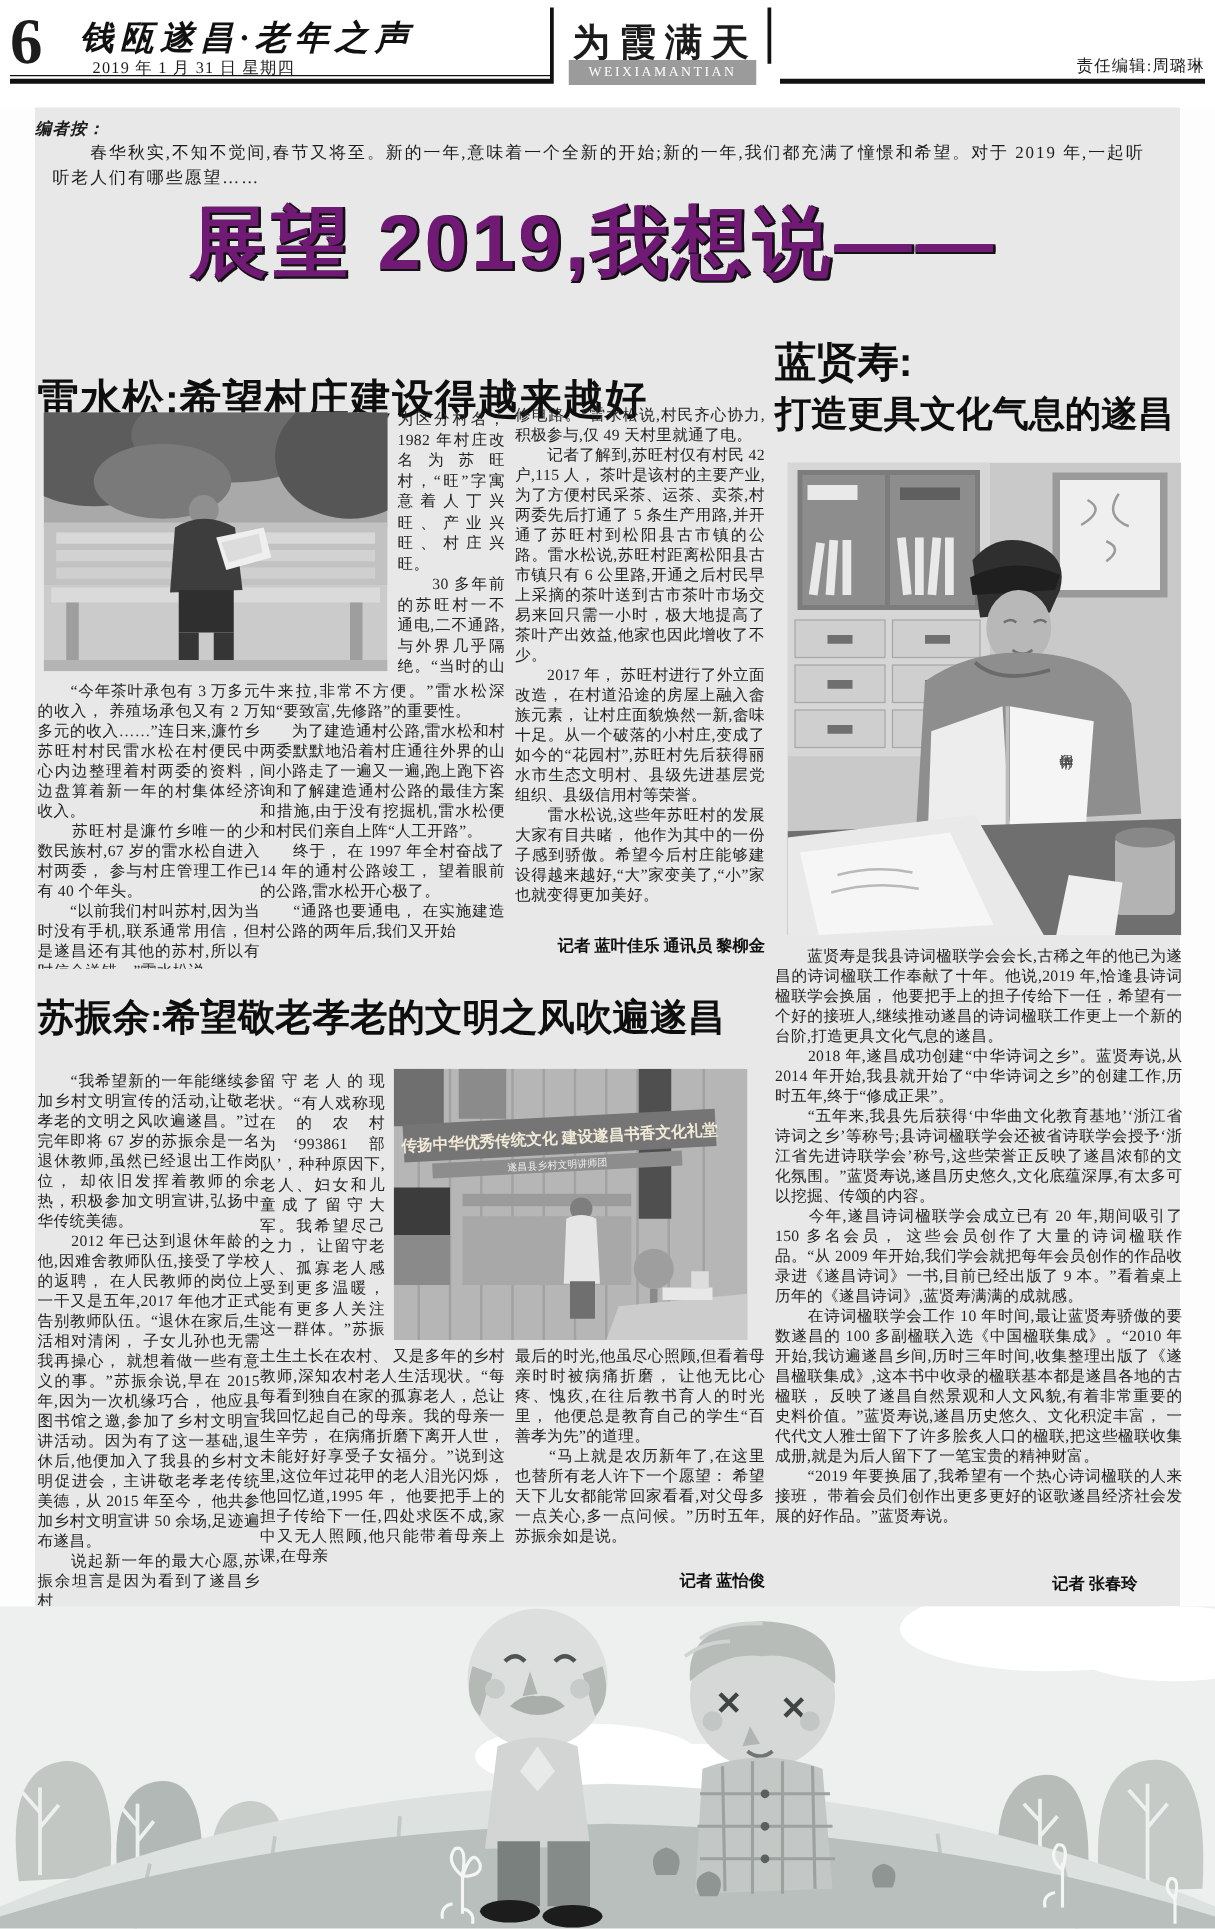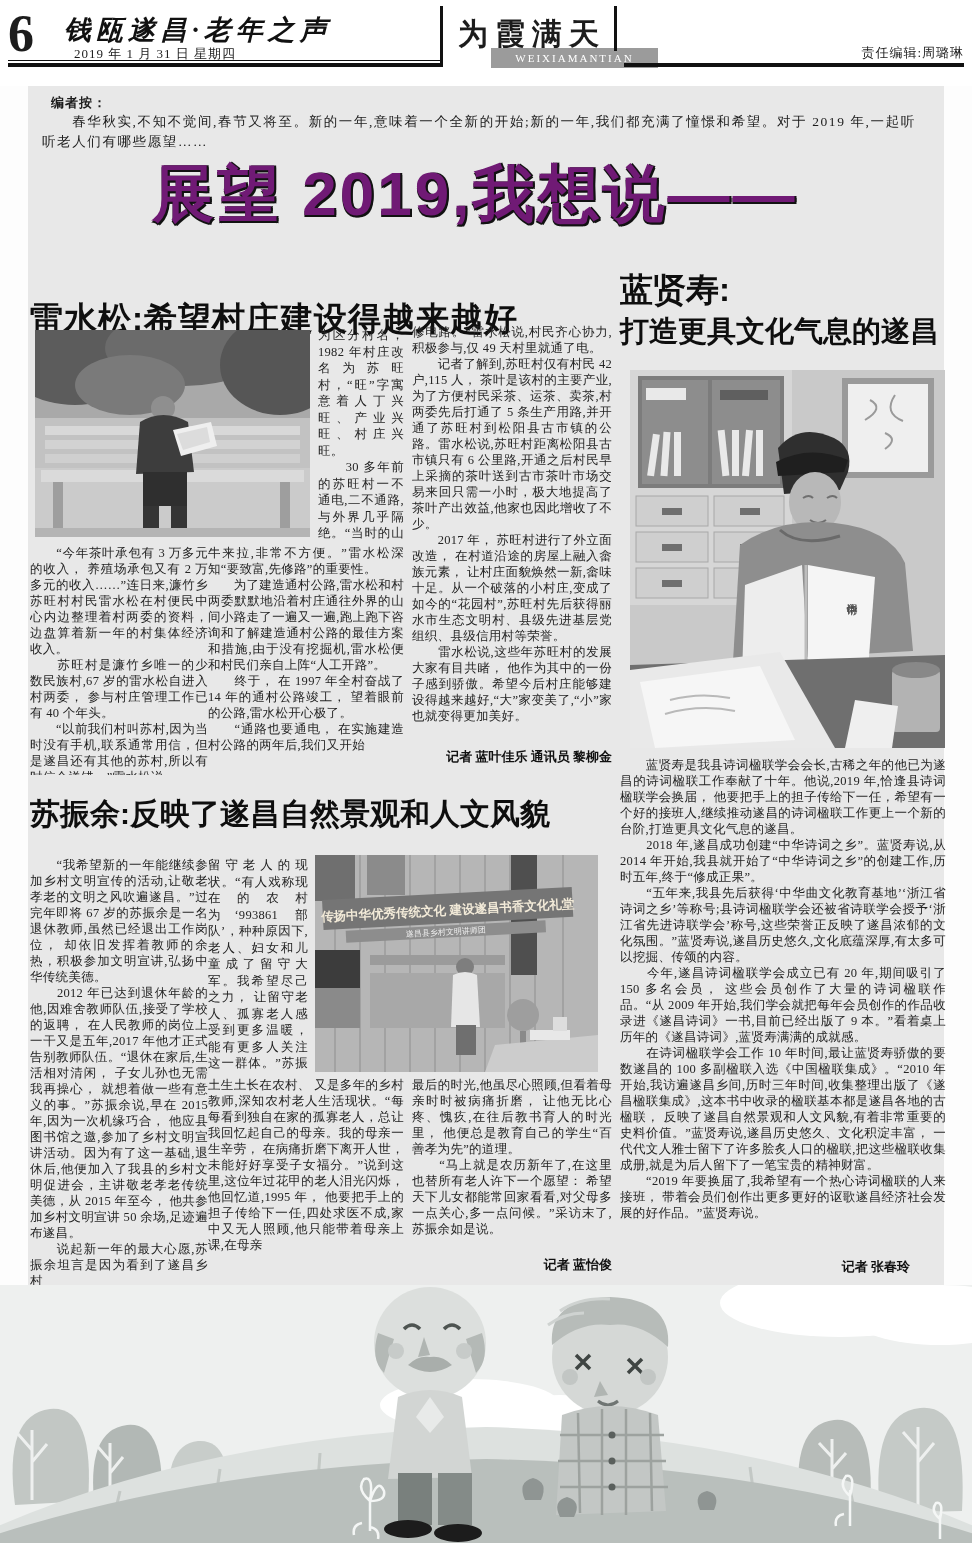--- a/index.html
+++ b/index.html
@@ -33,30 +33,30 @@
   <div class="abs" style="left:0;top:0;width:972px;height:86px;background:#fff;">
     <div class="abs" style="left:8px;top:6px;font-size:52px;font-weight:bold;line-height:56px;">6</div>
     <div class="abs masthead-script" style="left:64px;top:12px;">钱瓯遂昌·老年之声</div>
     <div class="abs" style="left:74px;top:45px;font-size:13px;letter-spacing:1px;">2019 年 1 月 31 日 星期四</div>
 
     <div class="abs rule" style="left:8px;top:60px;width:432px;height:1px;"></div>
     <div class="abs rule" style="left:8px;top:63px;width:432px;height:4px;"></div>
 
     <div class="abs rule" style="left:440px;top:6px;width:3px;height:61px;"></div>
     <div class="abs sans" style="left:458px;top:14px;font-size:30px;font-weight:bold;letter-spacing:7px;">为霞满天</div>
-    <div class="abs pinyin-box" style="left:455px;top:48px;width:167px;height:20px;margin-left:36px;">WEIXIAMANTIAN</div>
+    <div class="abs pinyin-box" style="left:455px;top:48px;width:150px;height:20px;">WEIXIAMANTIAN</div>
     <div class="abs rule" style="left:614px;top:6px;width:3px;height:45px;"></div>
 
     <div class="abs" style="left:700px;top:44px;width:264px;text-align:right;font-size:13px;letter-spacing:1px;">责任编辑:周璐琳</div>
     <div class="abs rule" style="left:624px;top:63px;width:340px;height:4px;"></div>
   </div>
 
   <div class="abs panel" style="left:28px;top:86px;width:916px;height:1206px;"></div>
 
-  <div class="abs note-label" style="left:51px;top:94px;">编者按：</div>
+  <div class="abs note-label" style="left:28px;top:94px;font-style:italic;">编者按：</div>
   <div class="abs note-text" style="left:42px;top:112px;width:886px;">　　春华秋实,不知不觉间,春节又将至。新的一年,意味着一个全新的开始;新的一年,我们都充满了憧憬和希望。对于 2019 年,一起听听老人们有哪些愿望……</div>
 
   <div class="abs main-title" style="left:152px;top:152px;">展望 2019,我想说——</div>
 
   <div class="abs headline" style="left:30px;top:281px;font-size:33px;letter-spacing:1px;margin-top:16px;">雷水松:希望村庄建设得越来越好</div>
 
   <div class="abs" style="left:35px;top:330px;width:275px;height:207px;">
     <svg width="275" height="207" viewBox="0 0 275 207">
       <rect width="275" height="207" fill="#cbcbcb"></rect>
       <rect y="0" width="275" height="92" fill="#a9a9a9"></rect>
@@ -90,21 +90,21 @@
   <div class="abs body-text" style="left:208px;top:545px;width:196px;height:232px;">牛来拉,非常不方便。”雷水松深知“要致富,先修路”的重要性。
 　　为了建造通村公路,雷水松和村两委默默地沿着村庄通往外界的山间小路走了一遍又一遍,跑上跑下咨询和了解建造通村公路的最佳方案和措施,由于没有挖掘机,雷水松便和村民们亲自上阵“人工开路”。
 　　终于， 在 1997 年全村奋战了 14 年的通村公路竣工， 望着眼前的公路,雷水松开心极了。
 　　“通路也要通电， 在实施建造村公路的两年后,我们又开始</div>
   <div class="abs body-text" style="left:412px;top:324px;width:200px;height:422px;">修电路。”雷水松说,村民齐心协力,积极参与,仅 49 天村里就通了电。
 　　记者了解到,苏旺村仅有村民 42 户,115 人， 茶叶是该村的主要产业,为了方便村民采茶、运茶、卖茶,村两委先后打通了 5 条生产用路,并开通了苏旺村到松阳县古市镇的公路。雷水松说,苏旺村距离松阳县古市镇只有 6 公里路,开通之后村民早上采摘的茶叶送到古市茶叶市场交易来回只需一小时，极大地提高了茶叶产出效益,他家也因此增收了不少。
 　　2017 年， 苏旺村进行了外立面改造， 在村道沿途的房屋上融入畲族元素， 让村庄面貌焕然一新,畲味十足。从一个破落的小村庄,变成了如今的“花园村”,苏旺村先后获得丽水市生态文明村、县级先进基层党组织、县级信用村等荣誉。
 　　雷水松说,这些年苏旺村的发展大家有目共睹， 他作为其中的一份子感到骄傲。希望今后村庄能够建设得越来越好,“大”家变美了,“小”家也就变得更加美好。</div>
   <div class="abs byline" style="left:412px;top:748px;width:200px;">记者 蓝叶佳乐 通讯员 黎柳金</div>
 
-  <div class="abs headline" style="left:30px;top:794px;font-size:30px;">苏振余:反映了遂昌自然景观和人文风貌</div>
+  <div class="abs headline" style="left:30px;top:794px;font-size:30px;">苏振余:希望敬老孝老的文明之风吹遍遂昌</div>
 
   <div class="abs body-text" style="left:30px;top:857px;width:178px;height:428px;">　　“我希望新的一年能继续参加乡村文明宣传的活动,让敬老孝老的文明之风吹遍遂昌。”过完年即将 67 岁的苏振余是一名退休教师,虽然已经退出工作岗位， 却依旧发挥着教师的余热，积极参加文明宣讲,弘扬中华传统美德。
 　　2012 年已达到退休年龄的他,因难舍教师队伍,接受了学校的返聘， 在人民教师的岗位上一干又是五年,2017 年他才正式告别教师队伍。“退休在家后,生活相对清闲， 子女儿孙也无需我再操心， 就想着做一些有意义的事。”苏振余说,早在 2015 年,因为一次机缘巧合， 他应县图书馆之邀,参加了乡村文明宣讲活动。因为有了这一基础,退休后,他便加入了我县的乡村文明促进会，主讲敬老孝老传统美德，从 2015 年至今， 他共参加乡村文明宣讲 50 余场,足迹遍布遂昌。
 　　说起新一年的最大心愿,苏振余坦言是因为看到了遂昌乡村</div>
   <div class="abs body-text" style="left:208px;top:857px;width:100px;height:214px;line-height:16.5px;">留守老人的现状。“有人戏称现在的农村为‘993861 部队’，种种原因下,老人、妇女和儿童成了留守大军。我希望尽己之力， 让留守老人、孤寡老人感受到更多温暖，能有更多人关注这一群体。”苏振余说,自己</div>
 
   <div class="abs" style="left:315px;top:855px;width:283px;height:217px;">
     <svg width="283" height="217" viewBox="0 0 283 217">
       <rect width="283" height="217" fill="#b6b6b6"></rect>
       <g stroke="#a2a2a2" stroke-width="2">
@@ -138,21 +138,21 @@
       <circle cx="208" cy="160" r="16" fill="#9e9e9e"></circle>
       <rect x="205" y="176" width="6" height="22" fill="#8a8a8a"></rect>
       <polygon points="180,190 283,180 283,217 170,217" fill="#cccccc"></polygon>
       <rect x="215" y="175" width="40" height="10" fill="#e8e8e8"></rect>
       <rect x="238" y="162" width="14" height="14" fill="#dddddd"></rect>
     </svg>
   </div>
 
   <div class="abs body-text" style="left:208px;top:1077px;width:196px;height:208px;">土生土长在农村、 又是多年的乡村教师,深知农村老人生活现状。“每每看到独自在家的孤寡老人，总让我回忆起自己的母亲。我的母亲一生辛劳， 在病痛折磨下离开人世， 未能好好享受子女福分。”说到这里,这位年过花甲的老人泪光闪烁， 他回忆道,1995 年， 他要把手上的担子传给下一任,四处求医不成,家中又无人照顾,他只能带着母亲上课,在母亲</div>
   <div class="abs body-text" style="left:412px;top:1077px;width:200px;height:178px;">最后的时光,他虽尽心照顾,但看着母亲时时被病痛折磨， 让他无比心疼、愧疚,在往后教书育人的时光里， 他便总是教育自己的学生“百善孝为先”的道理。
-　　“马上就是农历新年了,在这里也替所有老人许下一个愿望： 希望天下儿女都能常回家看看,对父母多一点关心,多一点问候。”采访末了,苏振余如是说。</div>
+　　“马上就是农历新年了,在这里也替所有老人许下一个愿望： 希望天下儿女都能常回家看看,对父母多一点关心,多一点问候。”历时五年,苏振余如是说。</div>
   <div class="abs byline" style="left:412px;top:1256px;width:200px;">记者 蓝怡俊</div>
 
   <div class="abs headline" style="left:620px;top:268px;font-size:33px;text-align:center;">蓝贤寿:</div>
   <div class="abs headline" style="left:620px;top:312px;font-size:29px;">打造更具文化气息的遂昌</div>
 
   <div class="abs" style="left:630px;top:370px;width:315px;height:378px;">
     <svg width="315" height="378" viewBox="0 0 315 378">
       <rect width="315" height="378" fill="#c9c9c9"></rect>
       <rect x="212" y="8" width="92" height="100" fill="#9a9a9a"></rect>
       <rect x="218" y="14" width="80" height="88" fill="#efefef"></rect>

